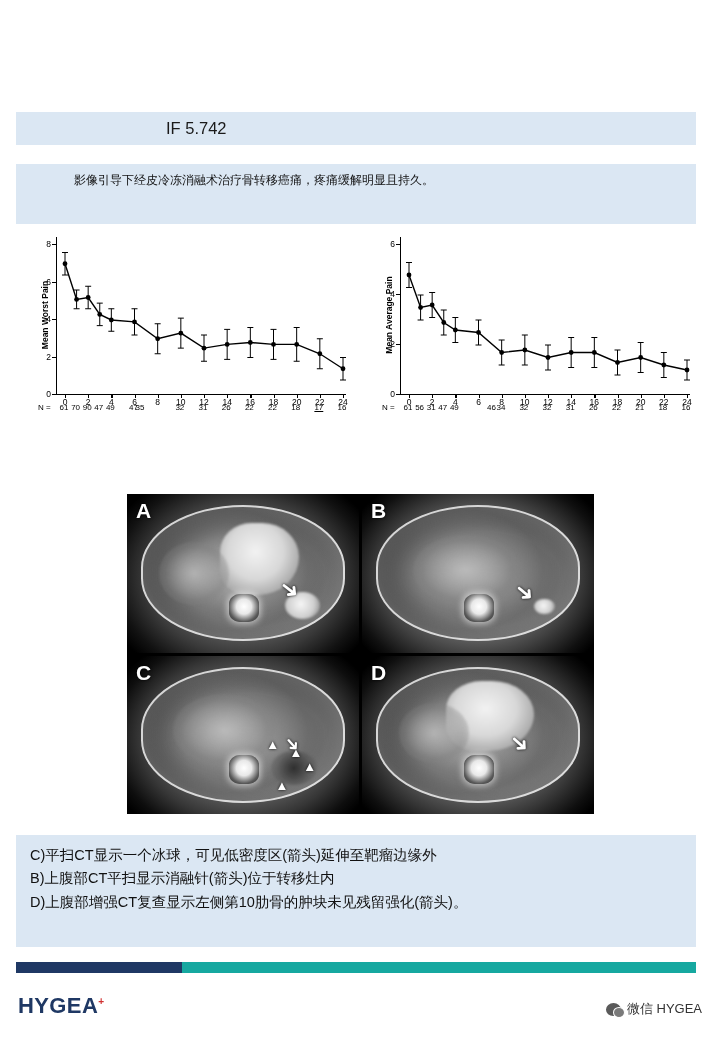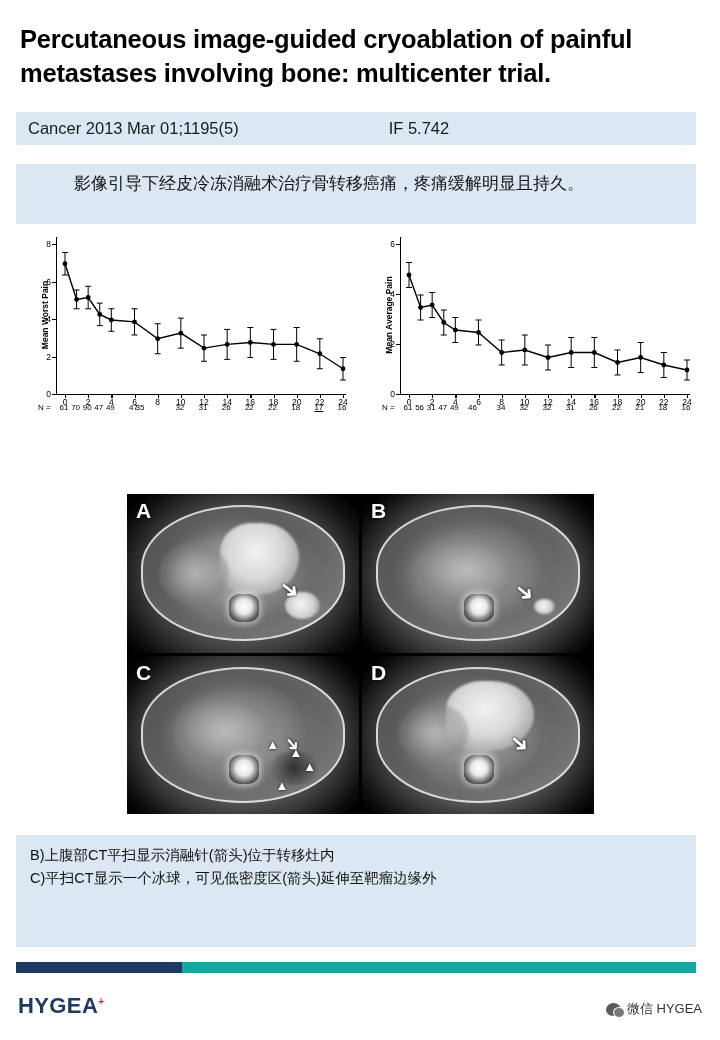--- a/index.html
+++ b/index.html
@@ -39,21 +39,21 @@
   .cite-if {
     margin-left: 150px;
     font-size: 16.5px;
     color: #1a1a1a;
   }
   .summary-bar {
     position: absolute;
     left: 16px; top: 164px; width: 680px; height: 60px;
     background: #dbe7f3;
     padding: 7px 14px 16px 14px;
-    font-size: 17px;
+    font-size: 12px;
     line-height: 1.55;
     color: #111111;
   }
   .summary-bar .indent { display: inline-block; width: 44px; }
 
   
   .charts {
     position: absolute;
     left: 30px; top: 235px;
     width: 660px; height: 200px;
@@ -283,24 +283,22 @@
     border-radius: 50%;
     background: #7a7a7a;
     border: 1px solid #fff;
   }
 </style>
 </head>
 <body>
 
 <div class="slide">
 
-  <div class="title">Percutaneous image-guided cryoablation of painful metastases involving bone: multicenter trial.</div>
 
   <div class="cite-bar">
-    <span class="cite-ref">Cancer 2013 Mar 01;1195(5)</span>
     <span class="cite-if">IF 5.742</span>
   </div>
 
   <div class="summary-bar"><span class="indent"></span><span>影像引导下经皮冷冻消融术治疗骨转移癌痛，疼痛缓解明显且持久。</span></div>
 
   <div class="charts">
 
     <div class="chart left">
       <div class="ylabel">
         <span>Mean Worst Pain</span>
@@ -520,21 +518,21 @@
           <div class="xtick" style="left: 286px;">24</div>
           <div class="xtickmark" style="left: 286px;"></div>
         </div>
       <div class="nrow" id="nrow-right">
         <span class="nlabel">N =</span>
       <div class="nval" style="left: 26px;">61</div>
           <div class="nval" style="left: 37.5833px;">56</div>
           <div class="nval" style="left: 49.1667px;">31</div>
           <div class="nval" style="left: 60.75px;">47</div>
           <div class="nval" style="left: 72.3333px;">49</div>
-          <div class="nval" style="left: 87px; text-align: right;">46</div>
+          <div class="nval" style="left: 106px; text-align: right;">46</div>
           <div class="nval" style="left: 119px;">34</div>
           <div class="nval" style="left: 141.833px;">32</div>
           <div class="nval" style="left: 165px;">32</div>
           <div class="nval" style="left: 188.167px;">31</div>
           <div class="nval" style="left: 211.333px;">26</div>
           <div class="nval" style="left: 234.5px;">22</div>
           <div class="nval" style="left: 257.667px;">21</div>
           <div class="nval" style="left: 280.833px;">18</div>
           <div class="nval" style="left: 304px;">16</div>
         </div>
@@ -586,22 +584,23 @@
       <div class="organ-a" style="left:36%; top:16%; width:38%; height:44%;"></div>
       <div class="organ-b" style="left:16%; top:30%; width:30%; height:38%;"></div>
       <div class="spine"></div>
       <div class="letter">D</div>
       <div class="arrow" style="left:64%; top:48%; transform:rotate(42deg);">➜</div>
     </div>
 
   </div>
 
   <div class="legend">
+    <div>C)平扫CT显示一个冰球，可见低密度区(箭头)延伸至靶瘤边缘外</div>
     <div>B)上腹部CT平扫显示消融针(箭头)位于转移灶内</div>
-    <div>C)平扫CT显示一个冰球，可见低密度区(箭头)延伸至靶瘤边缘外</div>
+    <div>D)上腹部增强CT复查显示左侧第10肋骨的肿块未见残留强化(箭头)。</div>
   </div>
 
   <div class="bar-blue"></div>
   <div class="bar-teal"></div>
 
   <div class="logo">
     <span>HYGEA</span><span class="tm">+</span>
   </div>
 
   <div class="wechat">

